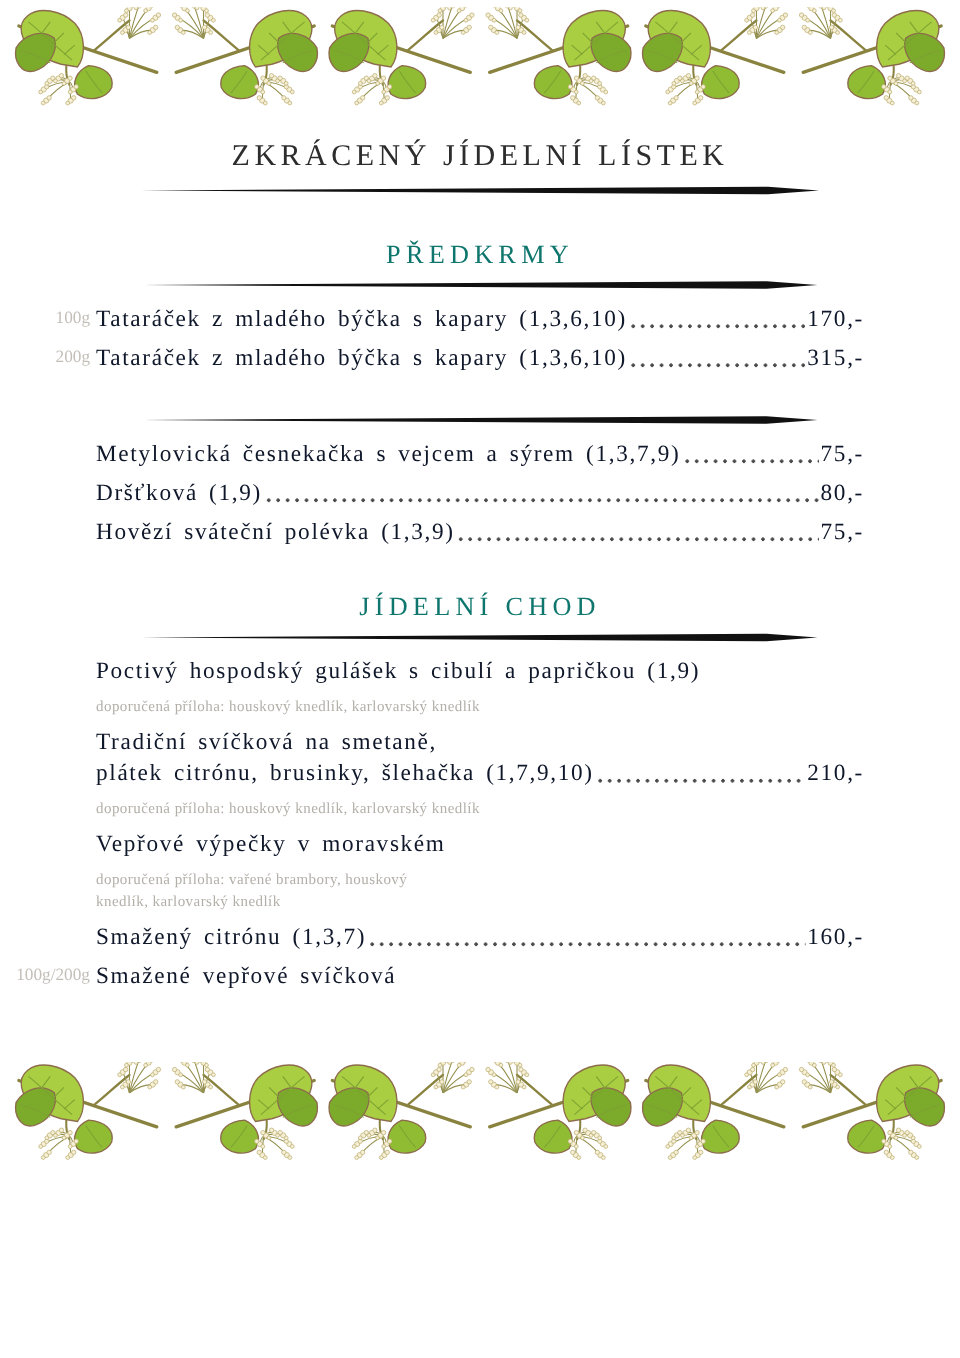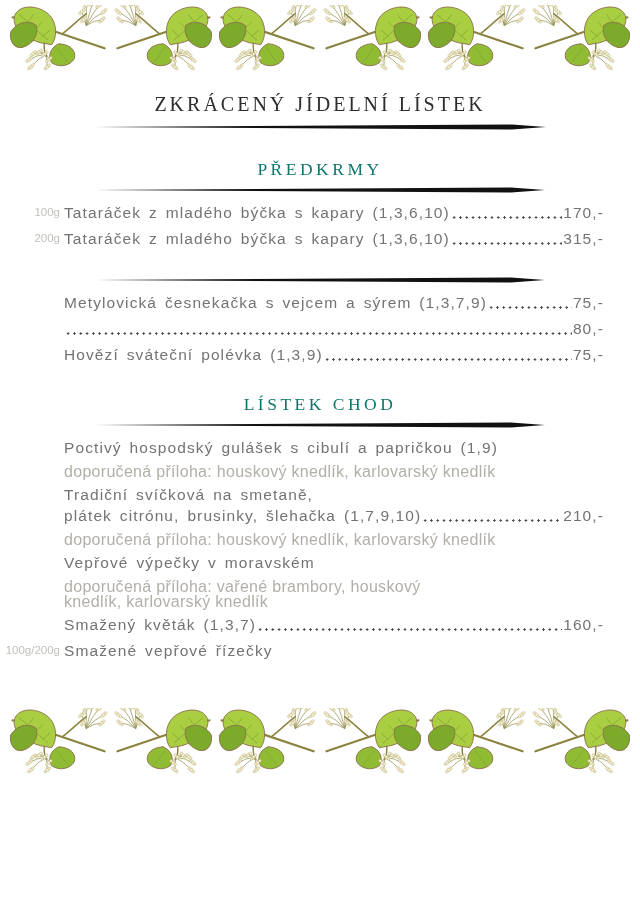--- a/index.html
+++ b/index.html
@@ -12,31 +12,31 @@
   .branch.flip{transform:scaleX(-1);}
 
   .title{font-family:"Liberation Serif",serif;font-weight:500;font-size:20px;letter-spacing:3px;
          text-align:center;color:#2d2d2d;margin:10px 0 0 0;line-height:26px;}
   .divider-wrap{text-align:center;margin-top:7px;line-height:0;}
   .divider{display:inline-block;}
 
   .menu-section{margin-top:28px;}
   .section-header{font-family:"Liberation Serif",serif;font-weight:500;font-size:17.5px;letter-spacing:3.5px;
          text-align:center;color:#0f766e;margin:0;line-height:22px;}
-  .items{margin-top:9px;padding-left:64px;padding-right:36px;}
+  .items{margin-top:9px;padding-left:64px;padding-right:64px;font-family:Liberation Serif, serif;}
   .menu-item{position:relative;}
   .menu-item + .menu-item{margin-top:5px;}
   .line{display:flex;align-items:center;font-size:15.5px;letter-spacing:1.1px;word-spacing:2.5px;
-        color:#737373;line-height:21px;white-space:nowrap;}
+        color:#0f172a;line-height:21px;white-space:nowrap;}
   .line .txt{flex:0 0 auto;}
   .leader{flex:1 1 auto;min-width:6px;height:5px;align-self:flex-end;margin:0 1px 3px 1px;
           background-image:radial-gradient(circle,#4c4c4c 1.05px,rgba(0,0,0,0) 1.3px);
           background-size:6.3px 5px;background-repeat:repeat-x;background-position:0 100%;}
   .price{flex:0 0 auto;}
-  .note{font-size:16px;color:#b3afa8;letter-spacing:0.3px;line-height:15px;margin-top:6px;white-space:pre-line;}
+  .note{font-size:10px;color:#b3afa8;letter-spacing:0.3px;line-height:15px;margin-top:6px;white-space:pre-line;}
   .weight{position:absolute;left:-62px;top:4px;width:58px;text-align:right;
           font-size:11.5px;color:#c3bfb8;letter-spacing:0;}
 </style>
 </head>
 <body>
 
 <div class="page">
   <div class="decor-row decor-top">
       <svg class="branch" width="102" height="72" viewBox="0 0 112 78">
     <g fill="none" stroke="#8a8340" stroke-linecap="round">
@@ -583,35 +583,36 @@
         <div class="items">
           <div class="menu-item">
             <div class="line">
               <span class="txt">Metylovická česnekačka s vejcem a sýrem (1,3,7,9)</span>
               <span class="leader"></span>
               <span class="price">75,-</span>
             </div>
           </div>
           <div class="menu-item">
             <div class="line">
+              <span class="txt">Dršťková (1,9)</span>
               <span class="leader"></span>
               <span class="price">80,-</span>
             </div>
           </div>
           <div class="menu-item">
             <div class="line">
               <span class="txt">Hovězí sváteční polévka (1,3,9)</span>
               <span class="leader"></span>
               <span class="price">75,-</span>
             </div>
           </div>
         </div>
       </section>
       <section class="menu-section">
-        <h2 class="section-header">LÍSTEK CHOD</h2>
+        <h2 class="section-header">JÍDELNÍ CHOD</h2>
         <div class="divider-wrap"><svg class="divider" width="450" height="6" viewBox="0 0 450 6">
             <polygon points="0,3 416,0.5 450,3 416,5.5" fill="#111111"></polygon>
           </svg></div>
         <div class="items">
           <div class="menu-item">
             <div class="line">
               <span class="txt">Poctivý hospodský gulášek s cibulí a papričkou (1,9)</span>
             </div>
             <div class="note">doporučená příloha: houskový knedlík, karlovarský knedlík</div>
           </div>
@@ -628,29 +629,29 @@
           </div>
           <div class="menu-item">
             <div class="line">
               <span class="txt">Vepřové výpečky v  moravském</span>
             </div>
             <div class="note">doporučená příloha: vařené brambory, houskový
 knedlík, karlovarský knedlík</div>
           </div>
           <div class="menu-item">
             <div class="line">
-              <span class="txt">Smažený květák (1,3,7)</span>
+              <span class="txt">Smažený citrónu (1,3,7)</span>
               <span class="leader"></span>
               <span class="price">160,-</span>
             </div>
           </div>
           <div class="menu-item">
             <span class="weight">100g/200g</span>
             <div class="line">
-              <span class="txt">Smažené vepřové řízečky</span>
+              <span class="txt">Smažené vepřové svíčková</span>
             </div>
           </div>
         </div>
       </section>
     </div>
 
   <div class="decor-row decor-bottom">
       <svg class="branch" width="102" height="72" viewBox="0 0 112 78">
     <g fill="none" stroke="#8a8340" stroke-linecap="round">
       <path d="M5 13 C32 22 62 32 106 47" stroke-width="2.4"></path>

